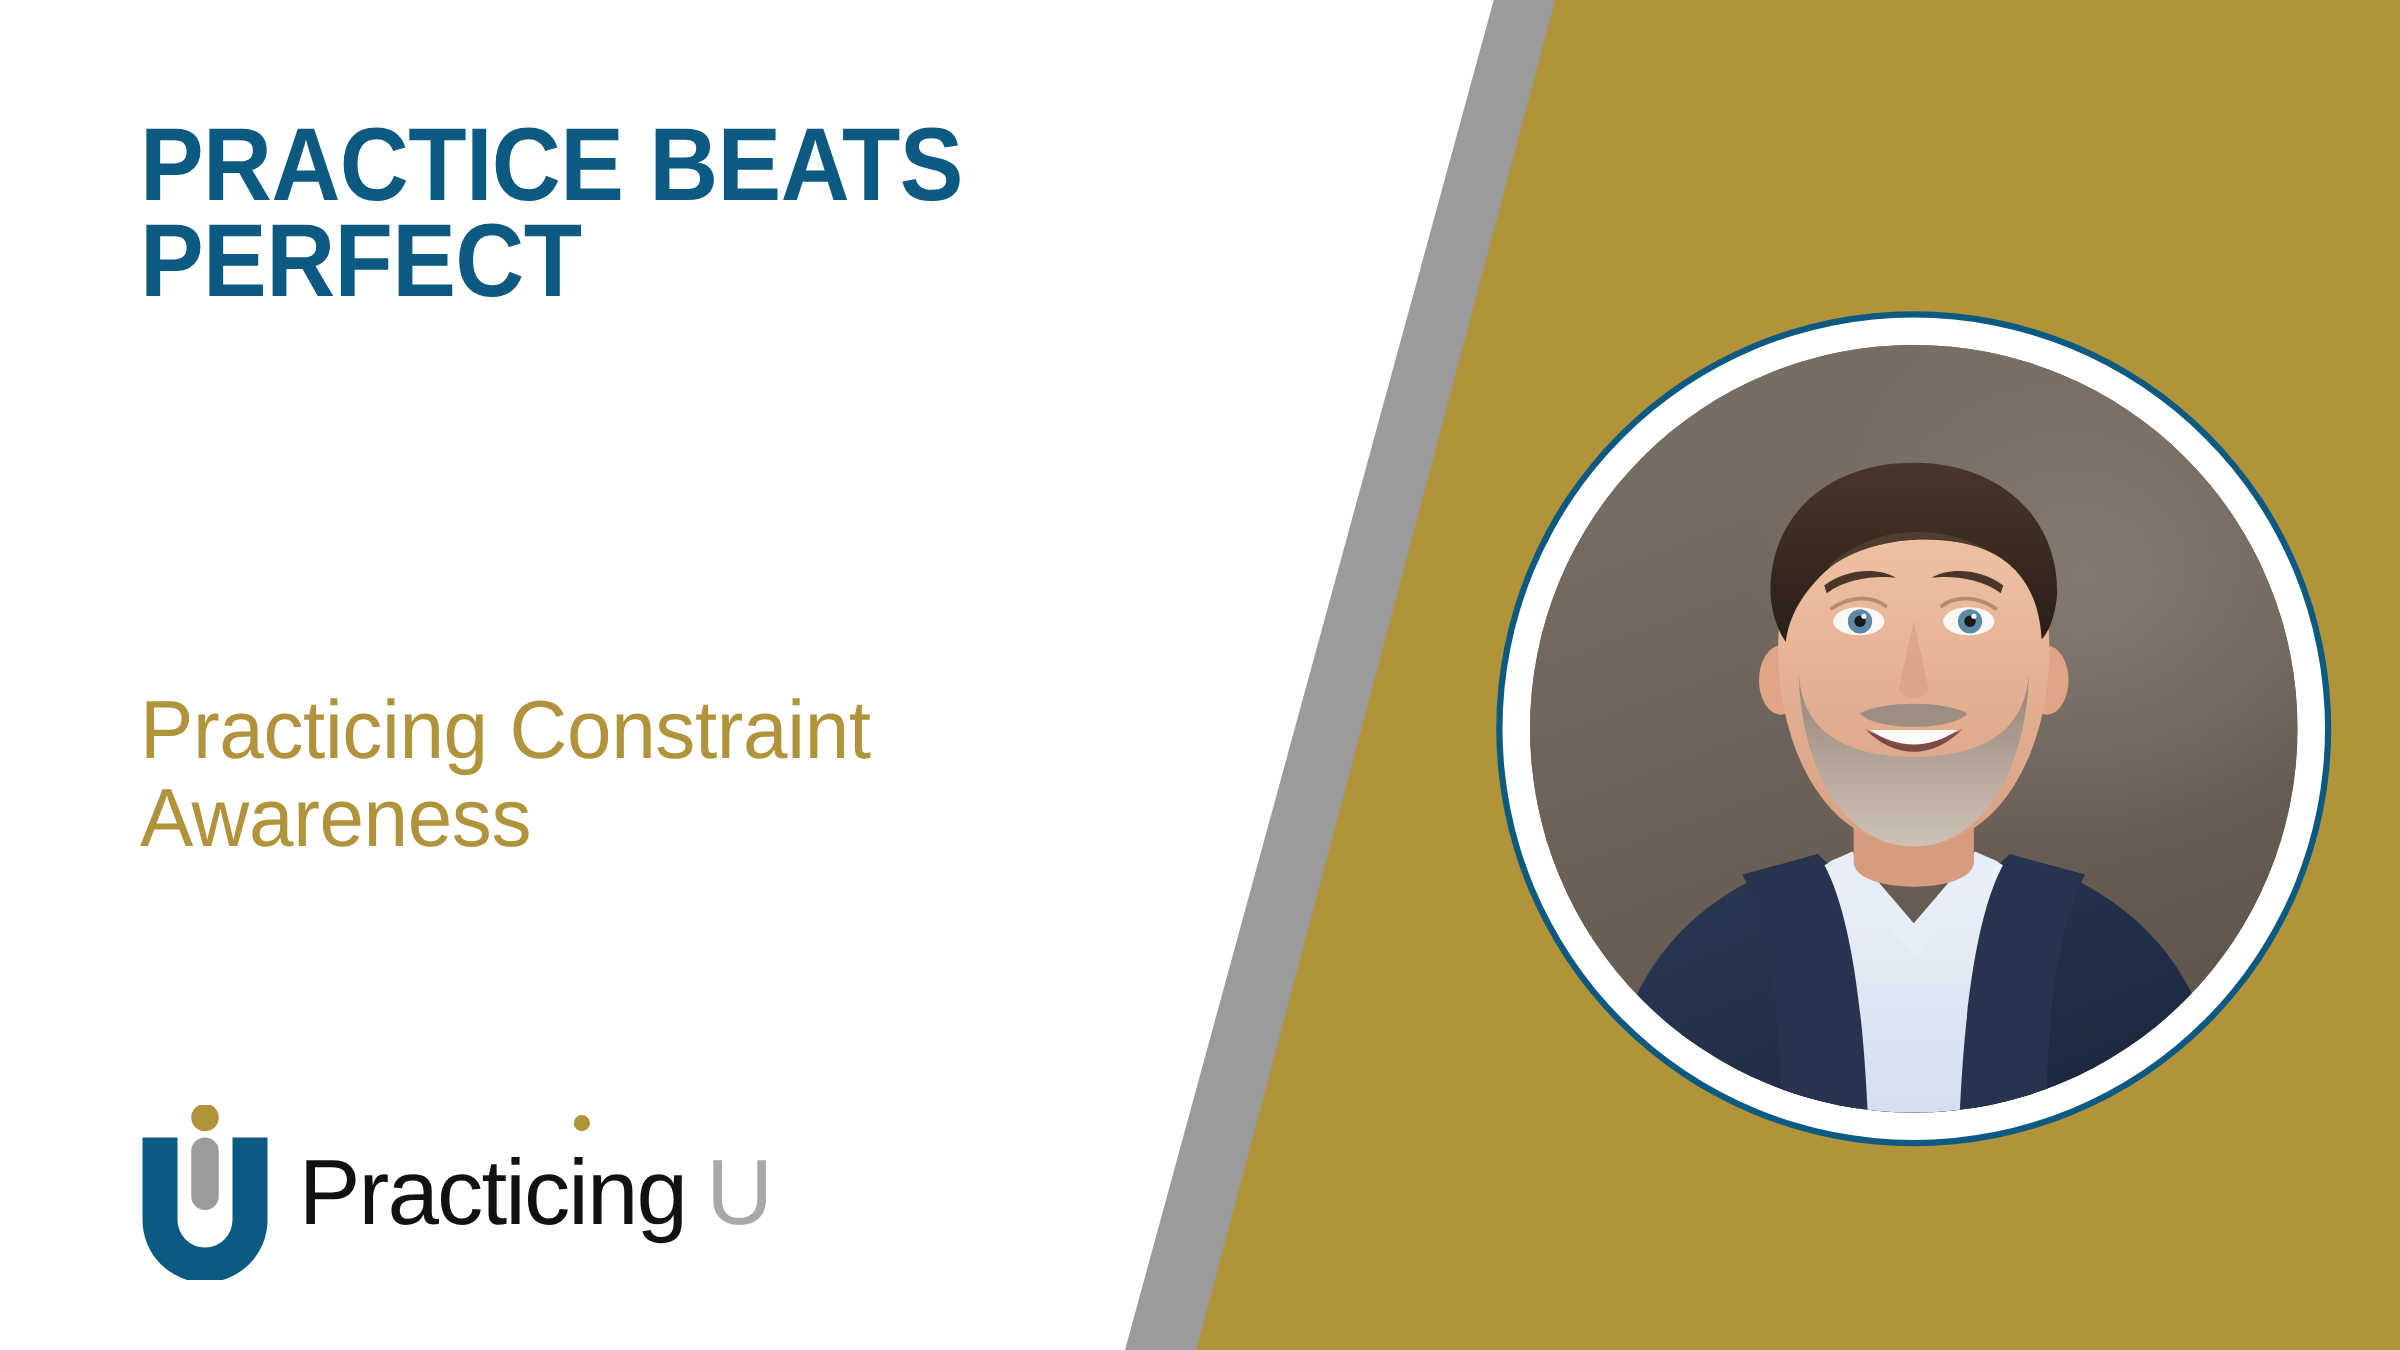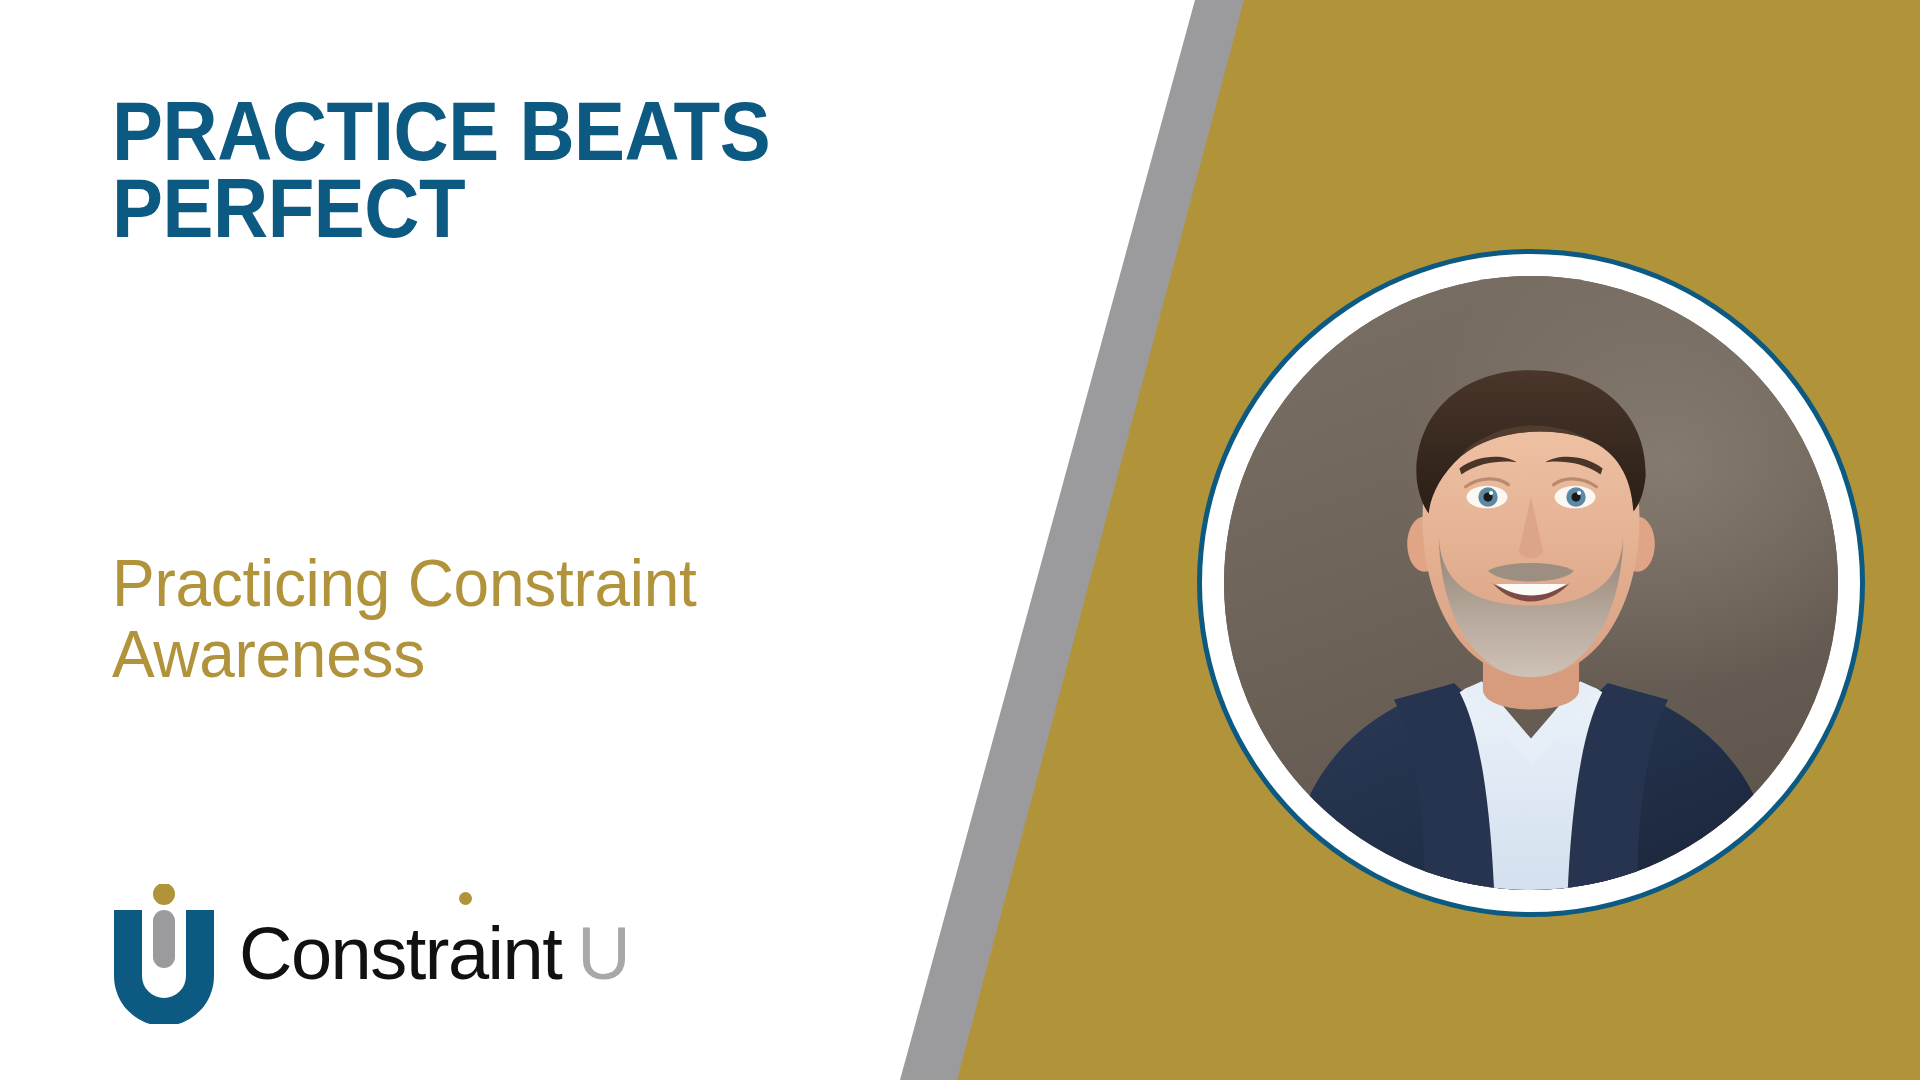--- a/index.html
+++ b/index.html
@@ -148,21 +148,21 @@
 
         <path d="M2 26 L2 92 A50 50 0 0 0 102 92 L102 26 L74 26 L74 92
                  A22 22 0 0 1 30 92 L30 26 Z" fill="#0c5a81"></path>
 
         <rect x="41" y="26" width="22" height="58" rx="11" fill="#9b9b9e"></rect>
 
         <circle cx="52" cy="10" r="11" fill="#b1943a"></circle>
       </svg>
 
       <div class="logo-word">
-        <span class="wm-main">Constraint</span>
+        <span class="wm-main">Practicing</span>
         <span class="logo-dot" style="left:347px; top:8px;"></span>
         <span class="wm-u">U</span>
       </div>
     </div>
   </div>
 
   <div class="portrait-wrap">
     <div class="portrait-white">
       <div class="portrait-photo">
         <div class="ph-bg"></div>

